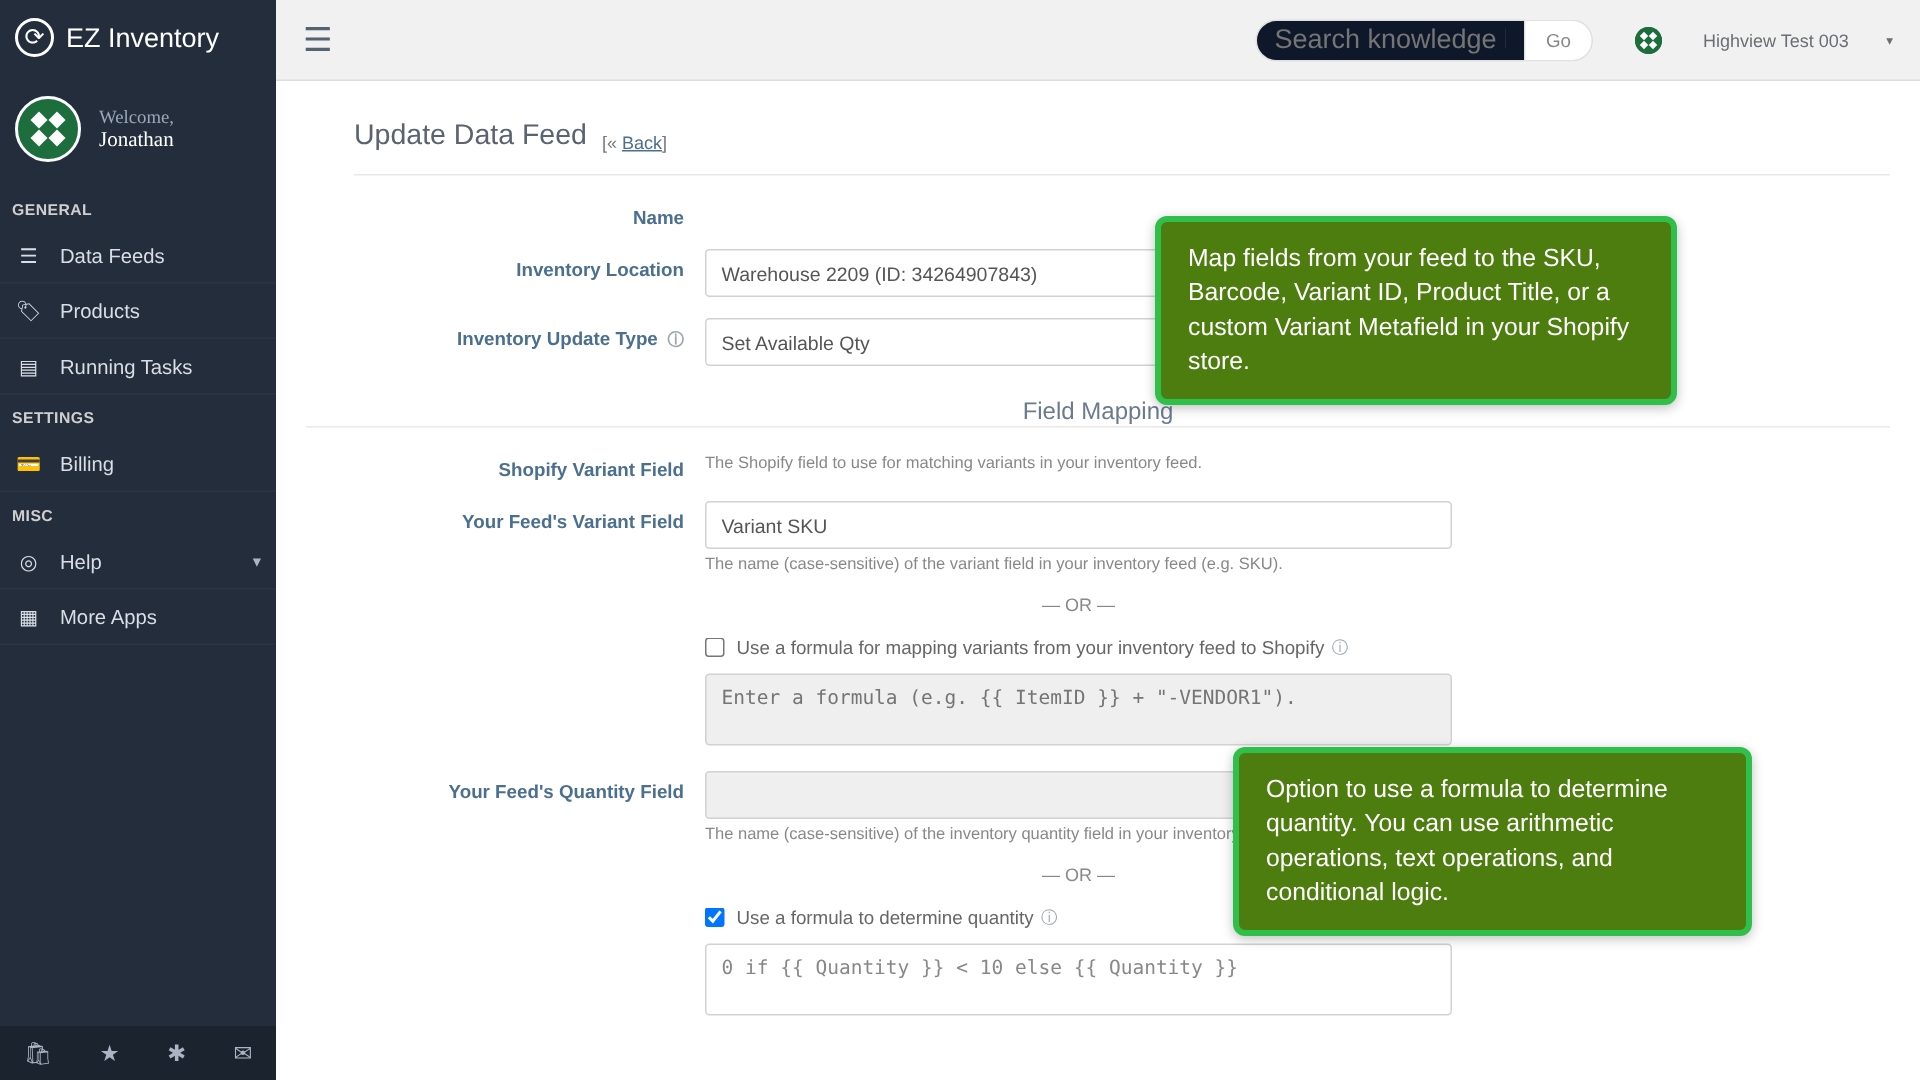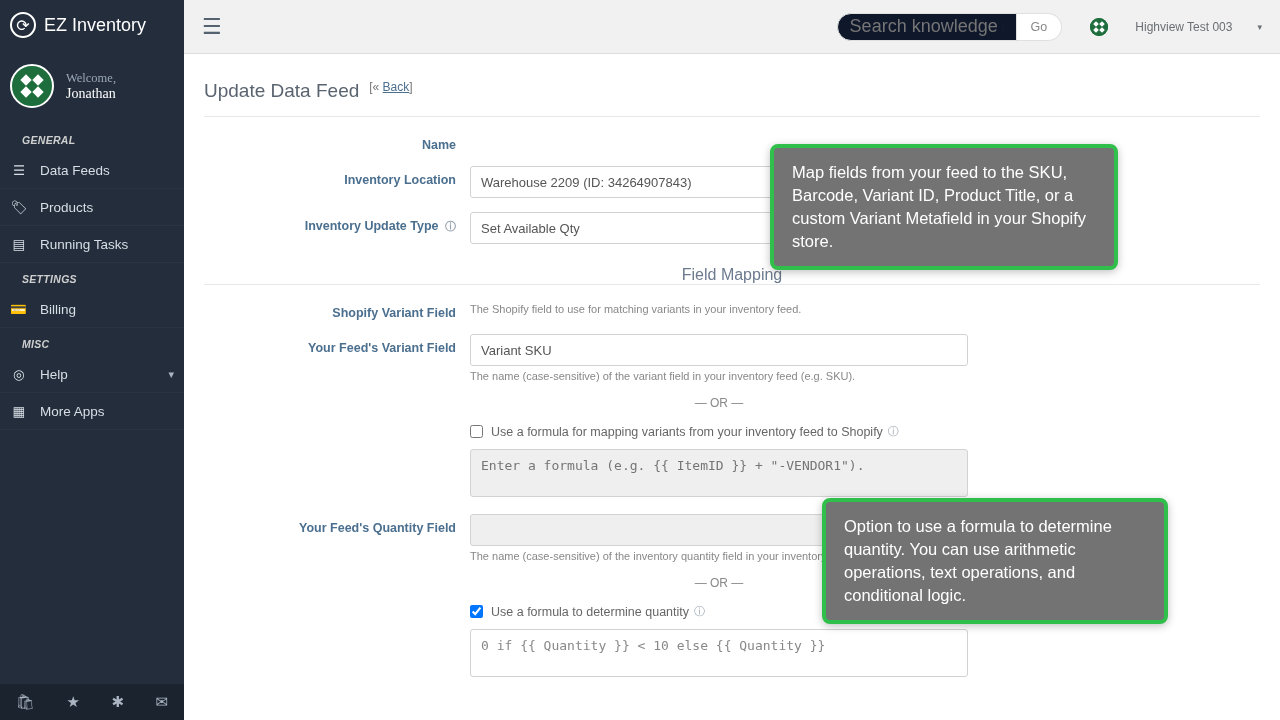--- a/index.html
+++ b/index.html
@@ -6,54 +6,54 @@
   body { font-family: -apple-system, "Helvetica Neue", Arial, sans-serif; font-size:14px; color:#333; background:#f1f1f1; width:1280px; height:720px; overflow:hidden; }
   .sidebar { position:absolute; left:0; top:0; bottom:0; width:184px; background:#232d3b; color:#c9d3df; }
   .brand { display:flex; align-items:center; padding:12px 10px; color:#fff; font-size:18px; font-weight:400; }
   .brand-icon { width:26px; height:26px; border:2px solid #fff; border-radius:50%; display:inline-flex; align-items:center; justify-content:center; margin-right:8px; font-size:16px; }
   .welcome { display:flex; align-items:center; padding:14px 10px 16px;font-family:Liberation Serif, serif; }
   .avatar-lg { width:44px; height:44px; border-radius:50%; border:2px solid #fff; margin-right:12px; background:#1d6e3c; position:relative; }
   .avatar-lg svg, .avatar-sm svg { width:100%; height:100%; }
   .avatar-sm { width:18px; height:18px; border-radius:50%; background:#1d6e3c; margin-right:7px; }
   .wel-l1 { font-size:12.5px; color:#9aa7b8; }
   .wel-l2 { font-size:14px; color:#fff; }
-  .section-h { font-size:10.5px; text-transform:uppercase; color:#cfcfcf; padding:10px 22px 6px; letter-spacing:.3px; font-weight:600;font-style:italic; }
+  .section-h { font-size:10.5px; text-transform:uppercase; color:#cfcfcf; padding:10px 8px 6px; letter-spacing:.3px; font-weight:600; }
   .nav-item { display:flex; align-items:center; padding:10px 10px 10px 10px; font-size:13.5px; color:#d8dee6; cursor:pointer; border-bottom:1px solid rgba(255,255,255,0.04); }
   .nav-item .nicon { width:18px; margin-right:12px; display:inline-flex; align-items:center; justify-content:center; }
   .nav-item .chev { margin-left:auto; font-size:11px; color:#aab4c2; }
   .sidebar-bottom { position:absolute; bottom:0; left:0; right:0; height:36px; background:#1b232e; display:flex; align-items:center; justify-content:space-around; color:#aab4c2; font-size:15px; }
 
   .topbar { position:absolute; left:184px; right:0; top:0; height:54px; background:#f1f1f1; border-bottom:1px solid #ddd; display:flex; align-items:center; padding:0 18px; }
   .menu-toggle { font-size:22px; color:#55626f; cursor:pointer; }
   .search-wrap { margin-left:auto; display:flex; align-items:center; }
   .search { width:180px; height:28px; border:1px solid #e0e0e0; border-radius:14px 0 0 14px; padding:0 12px; font-size:18px; outline:none; color:#888; background:#0f172a; }
   .go-btn { height:28px; border:1px solid #e0e0e0; border-left:none; border-radius:0 14px 14px 0; background:#fff; padding:0 14px; font-size:12.5px; color:#888; cursor:pointer; }
   .user-top { display:flex; align-items:center; margin-left:28px; color:#6a6f74; font-size:12px; cursor:pointer;gap:20px; }
   .user-top .chv { margin-left:5px; font-size:9px; }
 
   .main { position:absolute; left:184px; right:0; top:54px; bottom:0; background:#fff; padding:18px 20px; overflow:hidden; }
-  .panel-header { display:flex; align-items:flex-start; border-bottom:1px solid #e8e8e8; padding:8px 0 14px; }
+  .panel-header { display:flex; align-items:flex-end; border-bottom:1px solid #e8e8e8; padding:8px 0 14px;margin-left:32px; }
   .panel-title { font-size:19px; color:#5a6470; font-weight:400; }
   .back-wrap { font-size:12px; color:#777; margin-left:10px; }
   .back-wrap a { color:#4b6f8f; text-decoration:underline; cursor:pointer; }
   .form-row { display:flex; margin-top:14px; }
   .form-label { width:266px; text-align:right; font-size:12.5px; color:#4b6f8f; font-weight:600; padding-right:14px; padding-top:7px; }
   .form-label .info { display:inline-block; margin-left:3px; color:#9aa5b0; font-size:11px; }
   .form-ctrl { width:498px; }
   .input, .select { width:100%; height:32px; border:1px solid #d2d2d2; border-radius:3px; padding:0 10px; font-size:13px; color:#555; background:#fff; }
   .select { appearance:none; -webkit-appearance:none; background-image:linear-gradient(45deg,transparent 50%,#666 50%),linear-gradient(135deg,#666 50%,transparent 50%); background-position:calc(100% - 14px) 14px, calc(100% - 10px) 14px; background-size:4px 4px,4px 4px; background-repeat:no-repeat; }
   .texta { width:100%; height:48px; border:1px solid #d2d2d2; border-radius:3px; padding:8px 10px; font-size:13px; color:#888; resize:none; }
   .texta.disabled, .input.disabled { background:#efefef; }
   .help { font-size:11px; color:#888; margin-top:4px; }
   .fm-section { font-size:16px; color:#6c7a8f; margin-top:22px; font-weight:400; border-bottom:1px solid #e8e8e8; padding-bottom:0;text-align:center; }
   .or-sep { text-align:center; font-size:12px; color:#888; margin:14px 0; }
   .cb-row { display:flex; align-items:center; font-size:12.5px; color:#666; margin-bottom:10px; }
   .cb-row input { margin-right:8px; }
   .cb-row .info2 { margin-left:5px; color:#9aa5b0; font-size:11px; }
-  .callout { position:absolute; background:#737373; color:#fff; border:4px solid #2fbf4a; border-radius:8px; padding:13px 18px; font-size:16.5px; line-height:1.4; box-shadow:0 2px 8px rgba(0,0,0,.25); }
+  .callout { position:absolute; background:#4d7c0f; color:#fff; border:4px solid #2fbf4a; border-radius:8px; padding:13px 18px; font-size:16.5px; line-height:1.4; box-shadow:0 2px 8px rgba(0,0,0,.25); }
 </style>
 </head>
 <body>
 
 <div class="sidebar">
   <div class="brand">
     <span class="brand-icon">⟳</span>
     <span>EZ Inventory</span>
   </div>
   <div class="welcome">

